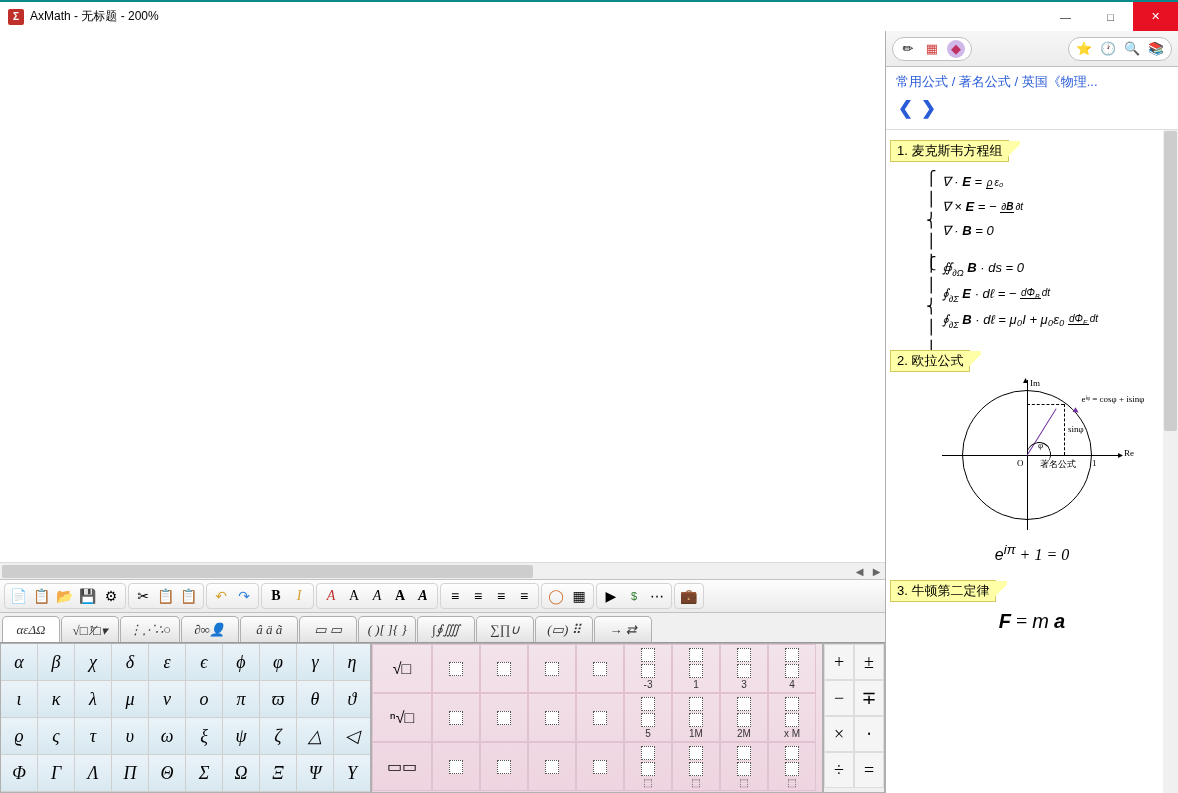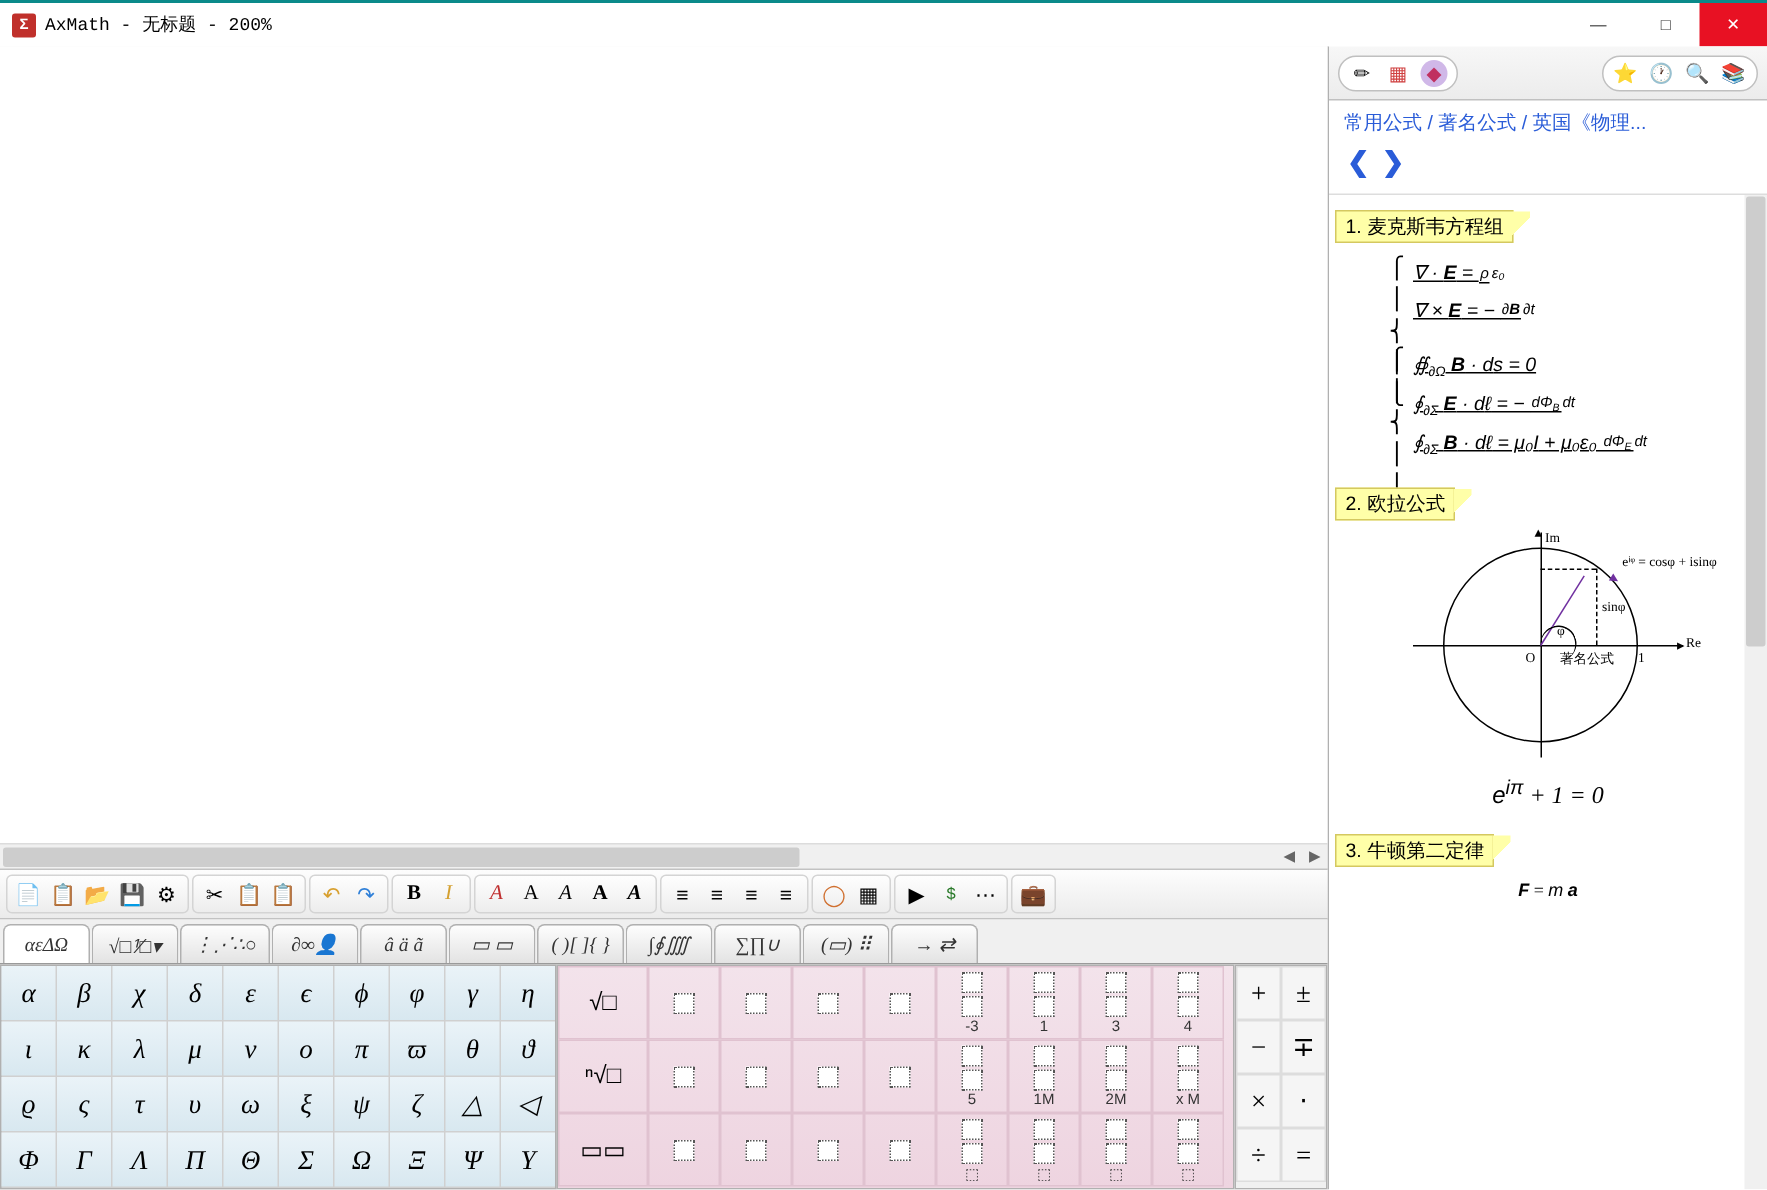--- a/index.html
+++ b/index.html
@@ -1,20 +1,20 @@
 <!DOCTYPE html>
 <html><head>
 <meta charset="utf-8">
 <style>
 * { margin:0; padding:0; box-sizing:border-box; font-family:"Segoe UI","Microsoft YaHei",sans-serif; }
 html,body { width:1178px; height:793px; overflow:hidden; background:#fff; }
 
 .titlebar { height:31px; background:#fff; border-top:2px solid #0a8a8a; display:flex; align-items:center; font-size:12px; color:#000; }
 .titlebar .logo { width:16px; height:16px; margin:0 6px 0 8px; background:#c0302b; border-radius:2px; display:flex; align-items:center; justify-content:center; color:#fff; font-size:10px; font-weight:bold; }
-.titlebar .title { flex:1;font-family:Liberation Mono, monospace; }
+.titlebar .title { flex:1; }
 .titlebar .winbtn { width:45px; height:29px; display:flex; align-items:center; justify-content:center; font-size:11px; color:#333; cursor:pointer; }
 .titlebar .winbtn.close { background:#e81123; color:#fff; width:45px; }
 
 .content-row { display:flex; height:762px; }
 .left-col { flex:1; display:flex; flex-direction:column; border-right:1px solid #b0b0b0; background:#f5f5f5; }
 .canvas { flex:1; background:#fff; position:relative; }
 .canvas-scroll-h { height:17px; background:#f0f0f0; border-top:1px solid #dcdcdc; display:flex; align-items:center; }
 .canvas-scroll-h .thumb { width:60%; height:13px; background:#cdcdcd; margin-left:2px; border-radius:2px; }
 .canvas-scroll-h .arrows { margin-left:auto; display:flex; }
 .canvas-scroll-h .arrows span { width:17px; text-align:center; font-size:10px; color:#666; }
@@ -54,21 +54,21 @@
 .r-body { flex:1; overflow:hidden; padding:6px 4px; position:relative; }
 .r-scroll { position:absolute; right:0; top:0; bottom:0; width:15px; background:#f0f0f0; }
 .r-scroll .thumb { width:13px; height:300px; margin:1px auto; background:#cdcdcd; border-radius:2px; }
 
 .sec-title { display:inline-block; background:#ffffa8; border:1px solid #d4c860; padding:1px 6px; font-size:13px; position:relative; margin:4px 0 8px; }
 .sec-title:after { content:""; position:absolute; right:-12px; top:0; bottom:0; width:12px; background:linear-gradient(135deg,#ffffa8 50%, transparent 50%); }
 
 .formula-box { font-family:"Times New Roman",serif; font-size:13px; text-align:center; margin-bottom:12px; }
 .maxwell { position:relative; padding-left:12px; text-align:left; margin-left:40px; line-height:1.9; font-style:italic; }
 .maxwell:before { content:"⎧\A⎪\A⎨\A⎪\A⎩"; white-space:pre; position:absolute; left:-4px; top:-2px; font-style:normal; font-size:14px; line-height:1.5; }
-.eq-row { font-size:13px;text-decoration:underline; }
+.eq-row { font-size:13px; }
 
 .euler-fig { width:180px; height:150px; margin:0 auto; position:relative; }
 .euler-fig .circle { position:absolute; left:20px; top:10px; width:130px; height:130px; border:1px solid #000; border-radius:50%; }
 .euler-fig .axh { position:absolute; left:0; top:75px; width:180px; height:1px; background:#000; }
 .euler-fig .axv { position:absolute; left:85px; top:0; width:1px; height:150px; background:#000; }
 .euler-fig .vec { position:absolute; left:85px; top:75px; width:55px; height:1px; background:#7030a0; transform-origin:left; transform:rotate(-58deg); }
 .euler-fig .arrowv { position:absolute; left:132px; top:24px; color:#7030a0; font-size:11px; transform:rotate(32deg);}
 .euler-fig .lbl { position:absolute; font-size:9px; font-family:serif; }
 .euler-fig .arrowh1{position:absolute;left:176px;top:69px;font-size:10px;}
 .euler-fig .arrowv1{position:absolute;left:81px;top:-6px;font-size:10px;}
@@ -359,20 +359,21 @@
     <div class="r-body">
       <div class="r-scroll">
           <div class="thumb"></div>
         </div>
 
       <div class="sec-title">1. 麦克斯韦方程组</div>
       <div class="formula-box">
         <div class="maxwell">
           <div class="eq-row">∇ · <b><i>E</i></b> = <span class="frac"><span class="n"><i>ρ</i></span><span class="d">ε₀</span></span></div>
           <div class="eq-row">∇ × <b><i>E</i></b> = − <span class="frac"><span class="n">∂<b><i>B</i></b></span><span class="d">∂<i>t</i></span></span></div>
+          <div class="eq-row">∇ · <b><i>B</i></b> = 0</div>
         </div>
       </div>
       <div class="formula-box">
         <div class="maxwell">
           <div class="eq-row">∯<sub>∂Ω</sub> <b><i>B</i></b> · d<i>s</i> = 0</div>
           <div class="eq-row">∮<sub>∂Σ</sub> <b><i>E</i></b> · d<i>ℓ</i> = − <span class="frac"><span class="n">dΦ<sub>B</sub></span><span class="d">d<i>t</i></span></span></div>
           <div class="eq-row">∮<sub>∂Σ</sub> <b><i>B</i></b> · d<i>ℓ</i> = μ₀<i>I</i> + μ₀ε₀ <span class="frac"><span class="n">dΦ<sub>E</sub></span><span class="d">d<i>t</i></span></span></div>
         </div>
       </div>
 
@@ -397,18 +398,18 @@
           <div class="lbl" style="left:126px;top:44px">sinφ</div>
           <div class="lbl" style="left:96px;top:60px">φ</div>
           <div class="lbl" style="left:126px;top:12px;width:90px">eⁱᵠ = cosφ + isinφ</div>
         </div>
       </div>
       <div class="formula-box" style="font-size:16px;font-style:italic">
         <i>e</i><sup><i>iπ</i></sup> + 1 = 0
       </div>
 
       <div class="sec-title">3. 牛顿第二定律</div>
-      <div class="formula-box" style="font-size:12px">
+      <div class="formula-box" style="font-size:20px">
         <b><i>F</i></b> = <i>m</i> <b><i>a</i></b>
       </div>
     </div>
   </div>
 </div>
 
 </body></html>

